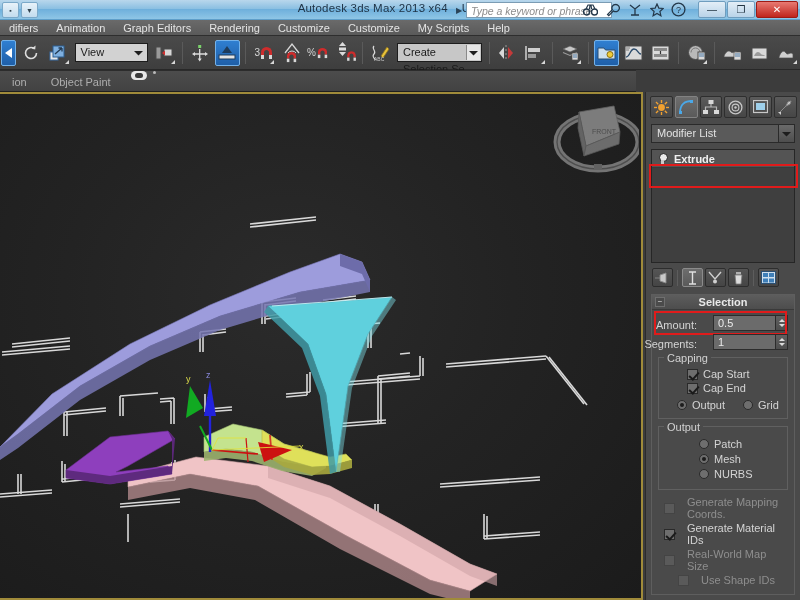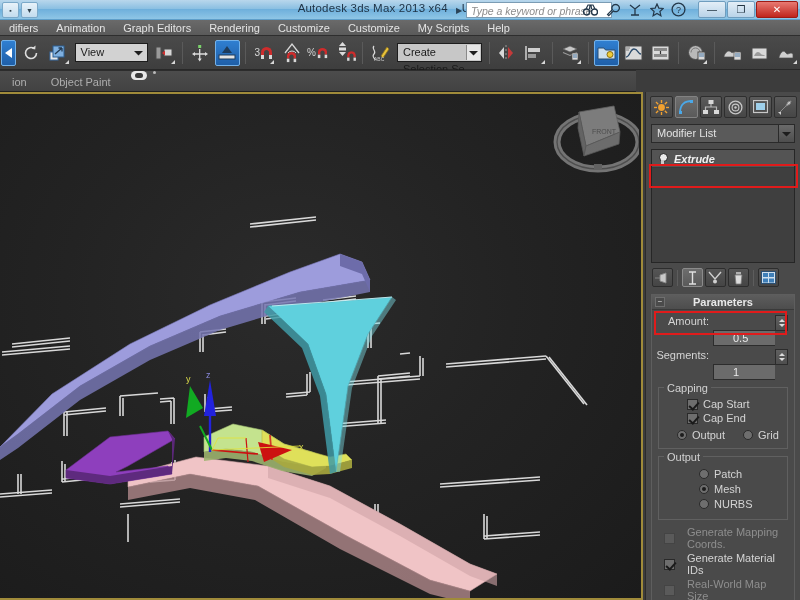--- a/index.html
+++ b/index.html
@@ -144,21 +144,21 @@
     border:2px solid #e01b1b; pointer-events:none; z-index:5;
   }
   .stack{
     margin:6px 5px 0 5px; height:114px; background:#3f3f3f; border:1px solid #262626;
     position:relative; overflow:hidden;
   }
   .stack-entry{
     height:18px; display:flex; align-items:center; gap:7px; padding-left:6px;
     background:#545454; border-bottom:1px solid #3a3a3a; cursor:pointer;
   }
-  .stack-entry .mname{ font-style:italic; font-weight:bold; font-size:11px; color:#f0f0f0; }
+  .stack-entry .mname{ font-weight:bold; font-size:11px; color:#f0f0f0; }
   .bulb{ width:9px; height:11px; position:relative;}
   .bulb:before{ content:""; position:absolute; left:1px; top:0; width:7px; height:7px; border-radius:50%;
                 background:#e9e9e9; border:1px solid #1c1c1c;}
   .bulb:after{ content:""; position:absolute; left:3px; top:7px; width:3px; height:4px; background:#c9c9c9;}
   .stack-btns{ display:flex; align-items:center; gap:2px; padding:5px 6px 0 6px;}
   .sb{ width:21px; height:19px; background:linear-gradient(to bottom,#555,#454545);
        border:1px solid #2d2d2d; border-radius:2px; display:flex;align-items:center;justify-content:center; cursor:pointer;}
   .sb.on{ background:linear-gradient(to bottom,#6d6d6d,#5a5a5a); border-color:#8b8b8b;}
   .sb-sep{ width:1px; height:16px; background:#333; border-right:1px solid #5d5d5d; margin:0 2px;}
 
@@ -169,28 +169,27 @@
     border-bottom:1px solid #3a3a3a; display:flex; align-items:center; position:relative; cursor:pointer;
   }
   .rollout-head .minus{
     position:absolute; left:3px; top:2px; width:10px; height:10px;
     border:1px solid #6f6f6f; background:#4b4b4b; color:#ddd; font-size:8px;
     display:flex; align-items:center; justify-content:center; line-height:8px;
   }
   .rollout-title{ flex:1; text-align:center; font-size:11px; font-weight:bold; color:#e8e8e8;}
   .rollout-body{ padding:5px 6px 6px 6px; }
 
-  .pr{ display:flex; align-items:flex-start; justify-content:flex-end; gap:4px; margin-bottom:3px; position:relative;}
+  .pr{ display:flex; align-items:flex-end; justify-content:flex-end; gap:16px; margin-bottom:3px; position:relative;}
   .pr-label{ font-size:11px; color:#d4d4d4;}
   .spin{ display:flex; align-items:stretch; }
   .spin input{
     width:62px; height:16px; background:#6b6b6b; border:1px solid #2c2c2c; border-right:none;
-    color:#eaeaea; font-size:11px; padding-left:19px;
+    color:#eaeaea; font-size:11px; padding-left:4px;
     font-family:"Liberation Sans",sans-serif;
-    margin-top:15px;
   }
   .spin .arrows{
     width:13px; height:16px; background:linear-gradient(to bottom,#606060,#4e4e4e);
     border:1px solid #2c2c2c; display:flex; flex-direction:column; align-items:center; justify-content:center; gap:2px; cursor:pointer;
   }
   .spin .arrows i{ display:block; width:0;height:0;}
   .spin .arrows i.up{ border-left:3px solid transparent;border-right:3px solid transparent;border-bottom:3px solid #dcdcdc;}
   .spin .arrows i.dn{ border-left:3px solid transparent;border-right:3px solid transparent;border-top:3px solid #dcdcdc;}
   .amount-hl{ position:absolute; left:-4px; top:-4px; width:133px; height:24px; border:2px solid #e01b1b; pointer-events:none;}
 
@@ -712,21 +711,21 @@
             <rect x="8" y="2" width="5" height="4" fill="#3f7fb8"></rect>
             <rect x="2" y="7.5" width="5" height="4" fill="#3f7fb8"></rect>
             <rect x="8" y="7.5" width="5" height="4" fill="#3f7fb8"></rect>
           </svg>
       </div>
     </div>
 
     <div class="rollout">
       <div class="rollout-head">
         <span class="minus">−</span>
-        <span class="rollout-title">Parameters</span>
+        <span class="rollout-title">Selection</span>
       </div>
       <div class="rollout-body">
 
         <div class="pr">
           <span class="pr-label">Amount:</span>
           <span class="spin">
             <input type="text" value="0.5" style="">
             <span class="arrows">
                 <i class="up"></i>
                 <i class="dn"></i>

